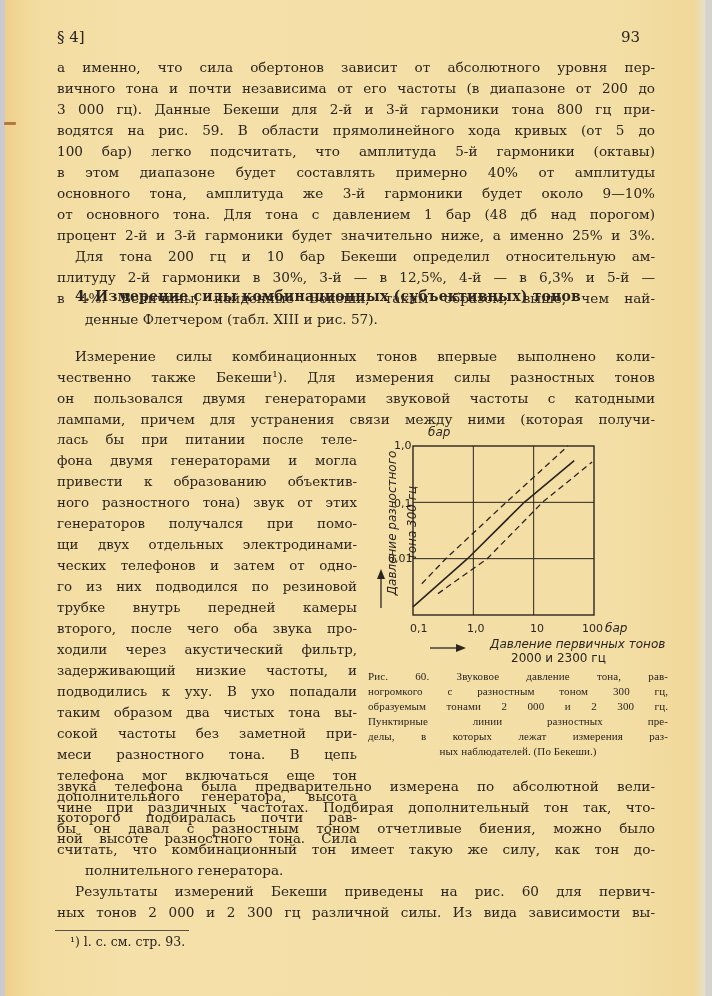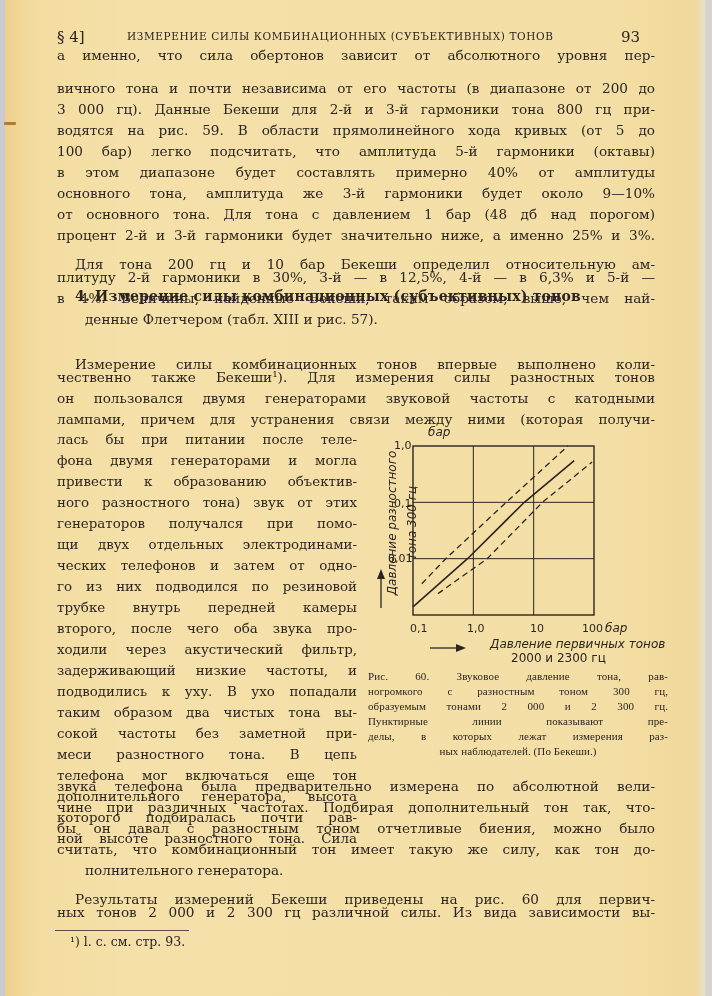--- a/index.html
+++ b/index.html
@@ -22,21 +22,21 @@
   .header .title { position: absolute; left: 70px; top: 2px; font-size: 10.5px; letter-spacing: 0.6px; text-transform: uppercase; }
   .header .num { position: absolute; right: 17px; top: 0; font-size: 15px; }
 
   .line {
     position: absolute; left: 57px; width: 598px; height: 22px;
     font-size: 13.6px; line-height: 22px; white-space: nowrap;
     text-align: justify; text-align-last: justify; overflow: hidden;
   }
   .line.last { text-align-last: left; margin-left: 28px; }
   .line.narrow { width: 300px; font-size: 13.4px; }
-  .line.indent { padding-left: 18px; width: 580px; margin-top: 8px; }
+  .line.indent { padding-left: 18px; width: 580px; }
   .heading {
     position: absolute; left: 75px; top: 288px; font-size: 14px; font-weight: bold; white-space: nowrap; letter-spacing: 0.2px;
   }
   .footrule { position: absolute; left: 55px; top: 908px; width: 134px; border-top: 1px solid #5a4f45; }
   .footnote { position: absolute; left: 70px; top: 914px; font-size: 12.5px; }
 
   
   .chart { position: absolute; left: 0; top: 0; width: 712px; height: 996px; pointer-events: none; }
   .chart svg { position: absolute; left: 0; top: 0; }
   .caption {
@@ -50,26 +50,25 @@
 </head>
 <body>
 
 <div class="page"></div>
 <div class="left-strip"></div>
 <div class="right-strip"></div>
 <div class="mark"></div>
 
 <div class="header txt">
   <span class="sec">§ 4]</span>
-  <span class="title">ИЗМЕРЕНИЕ СИЛЫ КОМБИНАЦИОННЫХ (СУБЪЕКТИВНЫХ) ТОНОВ</span>
   <span class="num">93</span>
 </div>
 
 <div>
-  <div class="line txt" style="top:44px">а именно, что сила обертонов зависит от абсолютного уровня пер-</div>
+  <div class="line txt" style="top:56px">а именно, что сила обертонов зависит от абсолютного уровня пер-</div>
   <div class="line txt" style="top:77px">вичного тона и почти независима от его частоты (в диапазоне от 200 до</div>
   <div class="line txt" style="top:98px">3 000 гц). Данные Бекеши для 2-й и 3-й гармоники тона 800 гц при-</div>
   <div class="line txt" style="top:119px">водятся на рис. 59. В области прямолинейного хода кривых (от 5 до</div>
   <div class="line txt" style="top:140px">100 бар) легко подсчитать, что амплитуда 5-й гармоники (октавы)</div>
   <div class="line txt" style="top:161px">в этом диапазоне будет составлять примерно 40% от амплитуды</div>
   <div class="line txt" style="top:182px">основного тона, амплитуда же 3-й гармоники будет около 9—10%</div>
   <div class="line txt" style="top:203px">от основного тона. Для тона с давлением 1 бар (48 дб над порогом)</div>
   <div class="line txt" style="top:224px">процент 2-й и 3-й гармоники будет значительно ниже, а именно 25% и 3%.</div>
 </div>
 
@@ -170,17 +169,17 @@
   <div class="axis-lbl" style="left:490px; top:637px; font-size:12px;">Давление первичных тонов</div>
   <div class="axis-lbl" style="left:511px; top:651px; font-size:12px; font-style:normal;">2000 и 2300 гц</div>
 
   <div class="axis-lbl" style="left:318px; top:515px; width:150px; font-size:12px; transform: rotate(-90deg); transform-origin: 75px 8px; text-align:center;">Давление разностного</div>
   <div class="axis-lbl" style="left:338px; top:515px; width:150px; font-size:12px; transform: rotate(-90deg); transform-origin: 75px 8px; text-align:center;">тона 300 гц</div>
 
   <div>
     <div class="caption txt" style="top:669px">Рис. 60. Звуковое давление тона, рав-</div>
     <div class="caption txt" style="top:684px">ногромкого с разностным тоном 300 гц,</div>
     <div class="caption txt" style="top:699px">образуемым тонами 2 000 и 2 300 гц.</div>
-    <div class="caption txt" style="top:714px">Пунктирные линии показывают пре-</div>
+    <div class="caption txt" style="top:714px">Пунктирные линии разностных пре-</div>
     <div class="caption txt" style="top:729px">делы, в которых лежат измерения раз-</div>
     <div class="caption txt center" style="top:744px">ных наблюдателей. (По Бекеши.)</div>
   </div>
 </div>
 
 </body></html>

